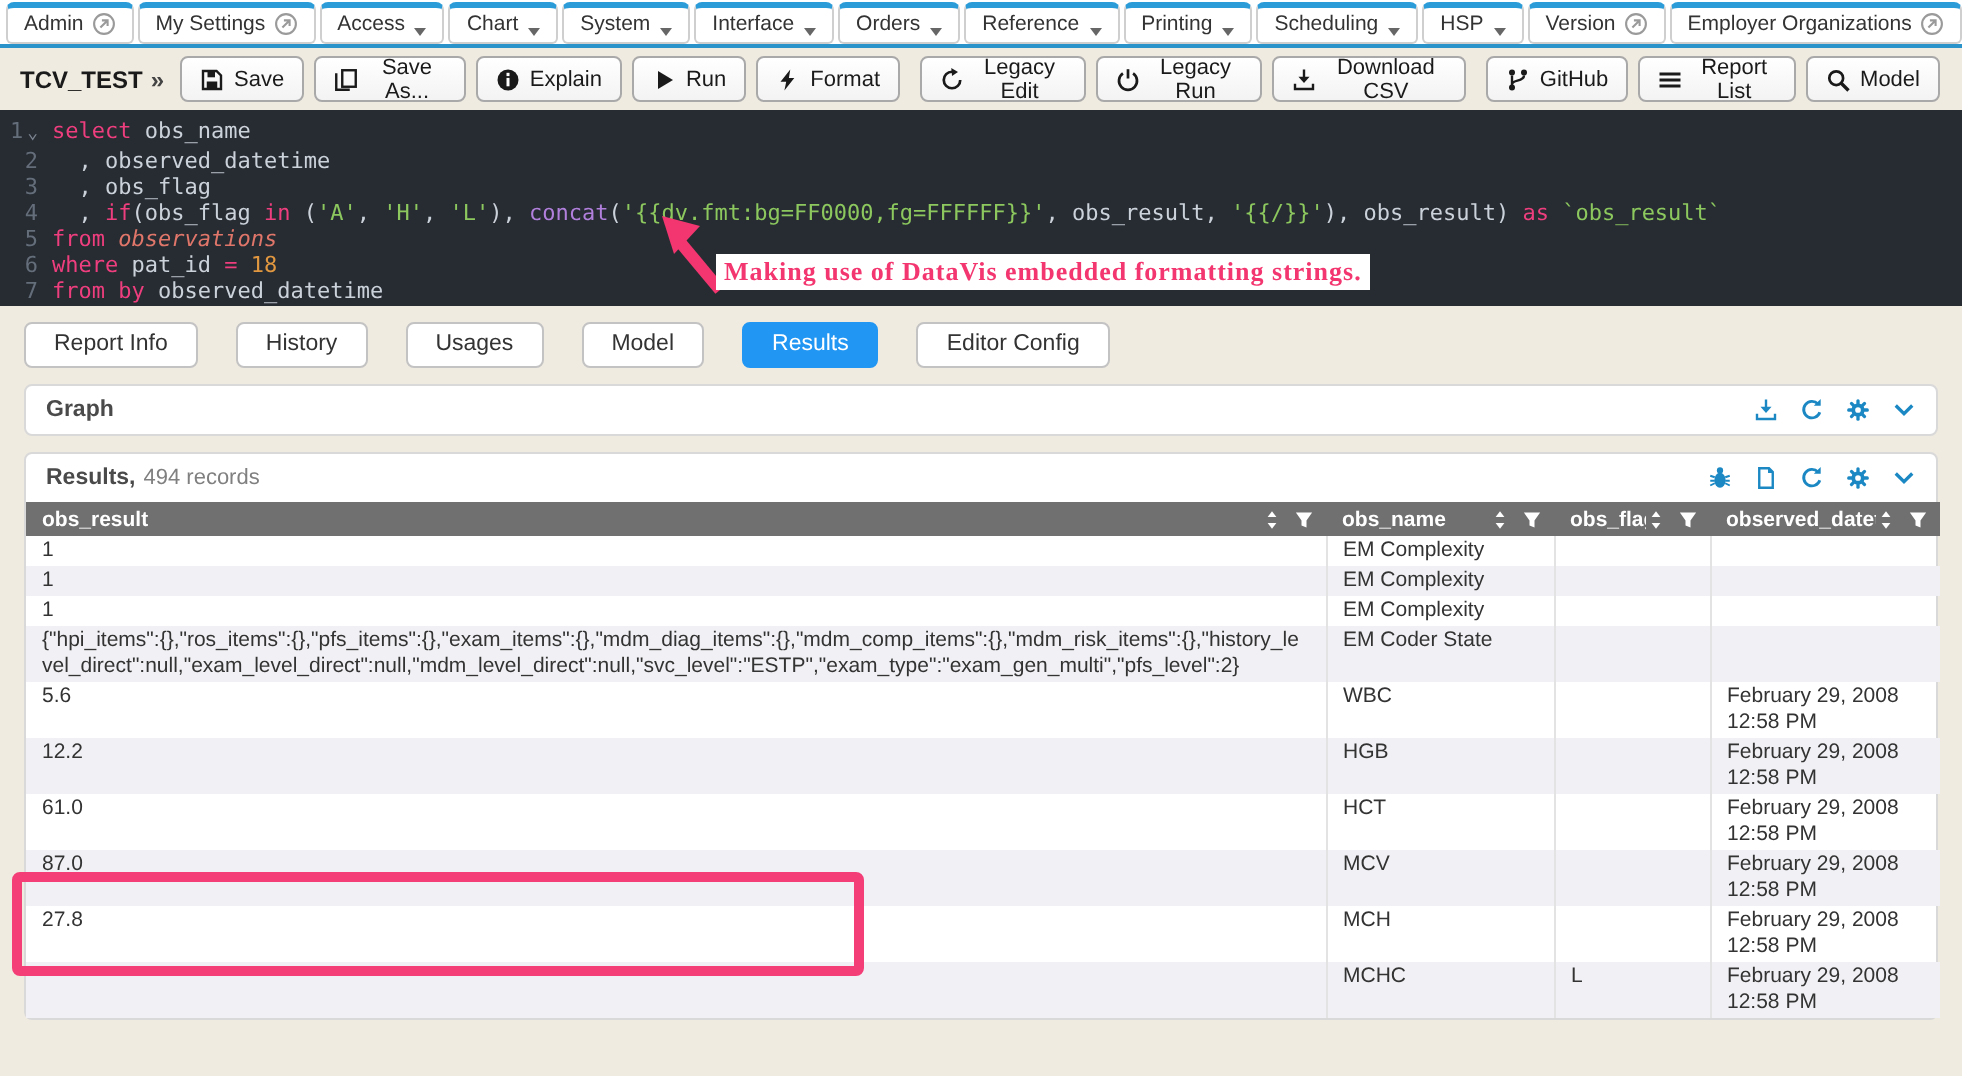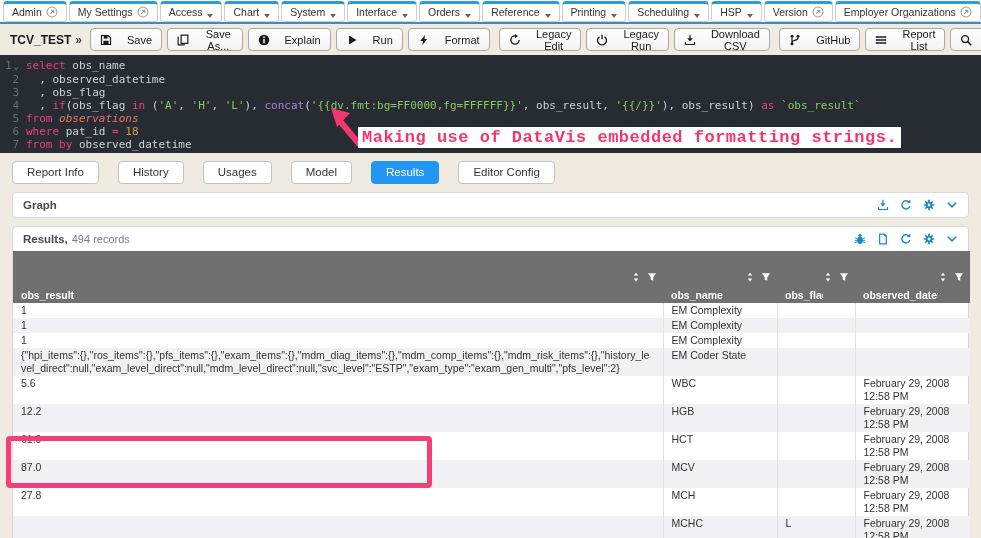--- a/index.html
+++ b/index.html
@@ -14,21 +14,21 @@
              border: 1px solid #cfcfcf; border-top: 3px solid #2b9cd8; border-radius: 4px 4px 3px 3px;
              padding: 2px 8px 3px 8px; font-size: 10.5px; color: #333; margin: 0 1px; height: 21px; cursor: pointer; }
   .nav-tab .ext { color: #9a9a9a; display: inline-flex; }
   .dd { display: inline-block; width: 0; height: 0; border-left: 3px solid transparent;
         border-right: 3px solid transparent; border-top: 4px solid #666; position: relative; top: 4px; margin-left: 1px; }
 
   
   .toolbar { display: flex; align-items: center; padding: 8px 6px; height: 31px; background: #f0ebe1; }
   .report-name { font-size: 12px; font-weight: bold; color: #1a1a1a; margin: 0 4px 0 4px; }
   .crumb { font-size: 12px; font-weight: bold; color: #444; margin-right: 8px; }
-  .tb-btn { display: inline-flex; align-items: center; gap: 15px; background: linear-gradient(#ffffff,#f3f3f3);
+  .tb-btn { display: inline-flex; align-items: center; gap: 5px; background: linear-gradient(#ffffff,#f3f3f3);
             border: 1px solid #a9a9a9; border-radius: 4px; padding: 3px 9px; font-size: 11px; color: #1a1a1a;
             margin-right: 5px; height: 23px; cursor: pointer; font-weight: 500; }
   .tb-btn svg { flex: 0 0 auto; }
   .tb-sep { width: 6px; }
 
   
   .editor { background: #272c33; padding: 4px 0 6px 0; height: 98px; font-family: "DejaVu Sans Mono", monospace;
             font-size: 11px; line-height: 13px; position: relative; overflow: hidden; }
   .ed-line { display: flex; white-space: pre; }
   .ed-gutter { width: 26px; text-align: right; padding-right: 7px; color: #646d7a; flex: 0 0 auto; user-select: none; }
@@ -49,31 +49,31 @@
   .panel-title { font-size: 11.5px; font-weight: bold; color: #4a4a4a; }
   .panel-sub { font-size: 11px; color: #808080; margin-left: 4px; }
   .panel-icons { margin-left: auto; display: flex; align-items: center; gap: 11px; color: #1b88c4; }
   .panel-icons span { display: inline-flex; cursor: pointer; }
 
   
   table.results { width: 100%; border-collapse: collapse; table-layout: fixed; }
   table.results th { background: #707070; color: #fff; font-size: 10.5px; font-weight: bold; text-align: left;
                      padding: 2px 6px 2px 8px; height: 17px; }
   .th-inner { display: flex; align-items: center; }
-  .th-label { flex: 1 1 auto; overflow: hidden; margin-top: 36px; }
+  .th-label { flex: 1 1 auto; overflow: hidden; }
   .th-icons { display: inline-flex; gap: 6px; align-items: center; }
   table.results td { font-size: 10.5px; color: #333; padding: 1px 8px; height: 15px; line-height: 13px;
                      border-left: 1px solid #e3e3e3; overflow: hidden; vertical-align: top; }
   table.results td:first-child { border-left: none; }
   table.results tr:nth-child(even) td { background: #f1f1f5; }
   table.results td.wrap { word-break: break-all; white-space: normal; }
 
   
   .ann-text { position: absolute; left: 358px; top: 127px; background: #ffffff; color: #f3366f;
-              font-family: Liberation Mono, monospace; font-weight: bold; font-size: 17px;
+              font-family: Liberation Serif, serif; font-weight: bold; font-size: 13px;
               padding: 1px 4px; letter-spacing: 0.5px; }
   .ann-arrow { position: absolute; left: 328px; top: 106px; }
   .ann-box { position: absolute; left: 6px; top: 436px; width: 426px; height: 52px;
              border: 5px solid #f43e77; border-radius: 4px; pointer-events: none; }
 </style>
 </head>
 <body>
 
 <div id="root">
 

